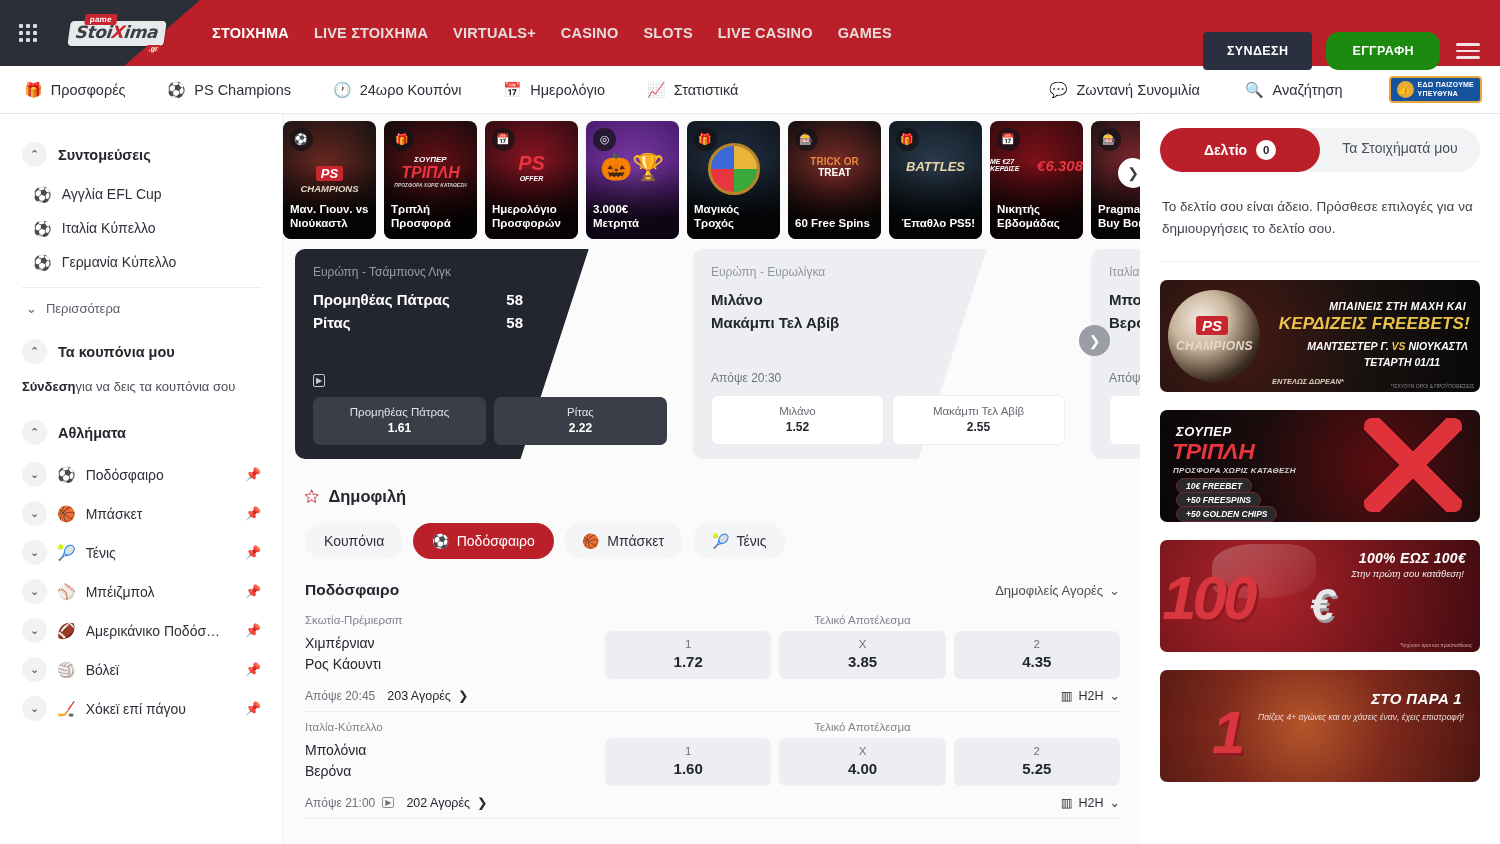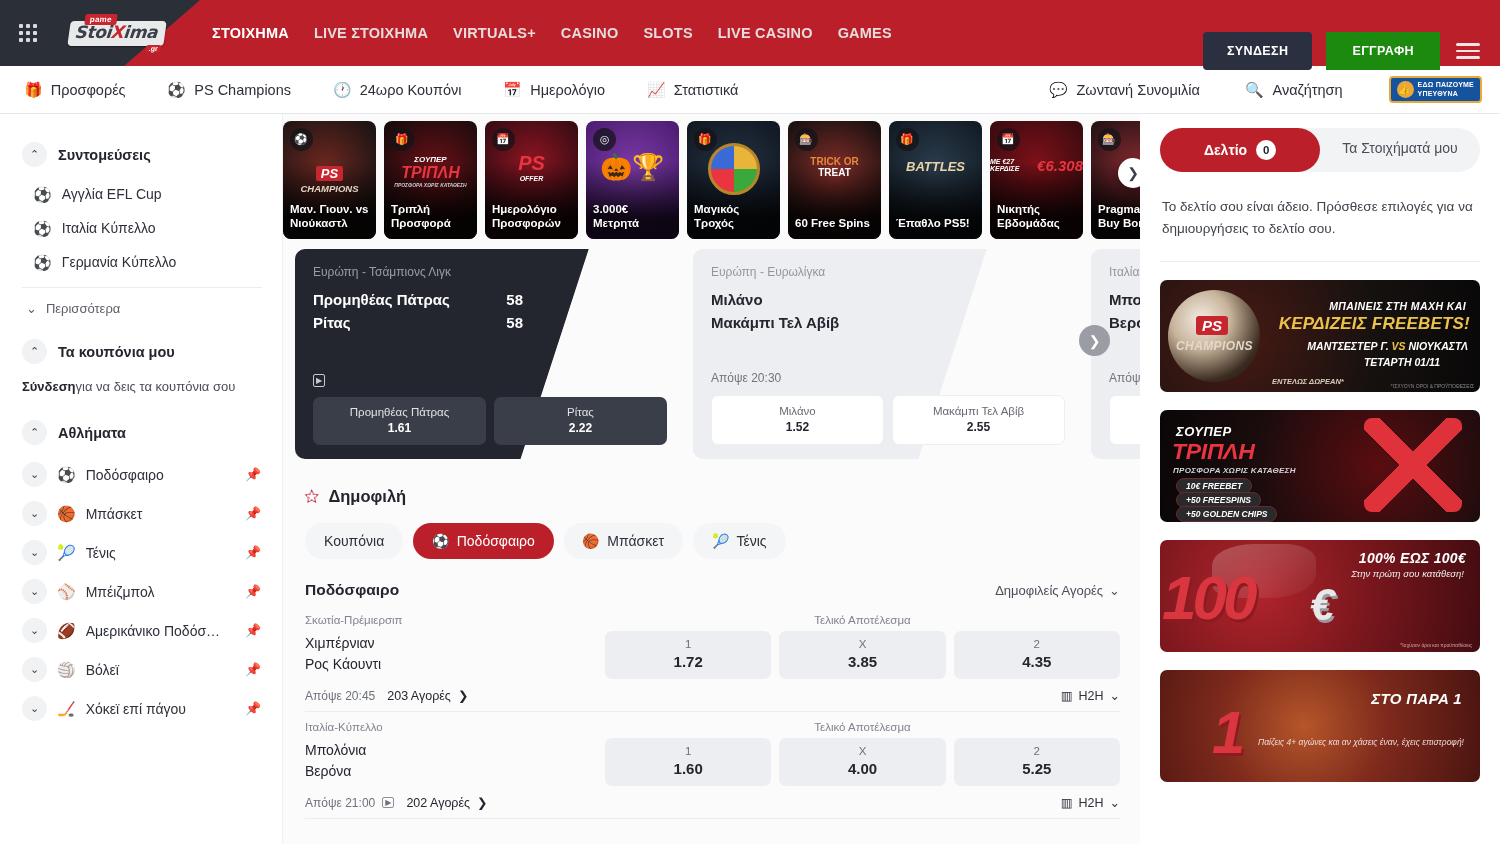--- a/index.html
+++ b/index.html
@@ -22,21 +22,21 @@
   .logo-inner { transform: skewX(-8deg); background: #e8e9ea; border-radius: 4px; padding: 3px 7px 4px; position: relative; box-shadow: 0 1px 2px rgba(0,0,0,.4); }
   .logo-pame { position: absolute; top: -7px; left: 14px; background: #c8262f; color: #fff; font-size: 8px; font-weight: bold; padding: 1px 5px; border-radius: 2px; letter-spacing: .2px; }
   .logo-main { font-family: "DejaVu Sans", sans-serif; font-size: 17px; font-weight: bold; font-style: italic; color: #3a3f48; letter-spacing: -.5px; line-height: 1; }
   .logo-main .x { color: #c8262f; }
   .logo-gr { position: absolute; bottom: -6px; right: 2px; background: #c8262f; color: #fff; font-size: 7px; font-weight: bold; padding: 0 3px; border-radius: 2px; }
   .mainnav { display: flex; align-items: center; gap: 25px; margin-left: 40px; position: relative; z-index: 3; }
   .mainnav a { color: #e8dcdc; font-size: 14.5px; font-weight: bold; text-decoration: none; letter-spacing: .2px; cursor: pointer; }
   .mainnav a.active { color: #ffffff; }
   .topright { margin-left: auto; display: flex; align-items: center; gap: 14px; padding-right: 18px; position: relative; z-index: 3; margin-top: 36px; }
   .btn-login { background: #2b3040; color: #fff; border: none; font-size: 12.5px; font-weight: bold; letter-spacing: .4px; padding: 12px 24px; border-radius: 4px; cursor: pointer; font-family: inherit; }
-  .btn-register { background: #1b8a0f; color: #fff; border: none; font-size: 12.5px; font-weight: bold; letter-spacing: .4px; padding: 12px 26px; border-radius: 0; cursor: pointer; font-family: inherit; }
+  .btn-register { background: #1b8a0f; color: #fff; border: none; font-size: 12.5px; font-weight: bold; letter-spacing: .4px; padding: 12px 26px; border-radius: 13px; cursor: pointer; font-family: inherit; }
   .burger { display: flex; flex-direction: column; gap: 4px; cursor: pointer; padding: 6px 2px; }
   .burger i { width: 24px; height: 2.5px; background: #f3e3e4; border-radius: 2px; display: block; }
 
   
   .subnav { height: 48px; background: #fff; border-bottom: 1px solid #e6e7ea; display: flex; align-items: center; padding: 0 18px; }
   .subnav-left { display: flex; align-items: center; gap: 42px; margin-left: 6px; }
   .subnav-item { display: flex; align-items: center; gap: 8px; font-size: 14.5px; color: #2d3039; cursor: pointer; }
   .subnav-right { margin-left: auto; display: flex; align-items: center; gap: 46px; }
   .ic { font-size: 15px; line-height: 1; }
   .resp-badge { background: #15539e; border: 2px solid #e8a93a; border-radius: 4px; padding: 3px 6px; display: flex; align-items: center; gap: 4px; cursor: pointer; }
@@ -164,21 +164,21 @@
   .b3 .num { position: absolute; left: 2px; top: 22px; color: #d9363f; font-size: 62px; font-weight: bold; font-style: italic; letter-spacing: -4px; text-shadow: 2px 3px 0 #8e1a21; }
   .b3 .eur { position: absolute; left: 150px; top: 40px; color: #e8e8ea; font-size: 44px; font-weight: bold; font-style: italic; text-shadow: 2px 3px 0 #9a9a9c; }
   .b3 .t1 { position: absolute; right: 14px; top: 10px; color: #fff; font-size: 14px; font-weight: bold; font-style: italic; letter-spacing: .3px; }
   .b3 .t2 { position: absolute; right: 16px; top: 28px; color: #eee; font-size: 9.5px; font-style: italic; }
   .b3 .t3 { position: absolute; right: 8px; bottom: 4px; color: #d9a5a8; font-size: 5px; }
   .b3 .pl { position: absolute; left: 52px; top: 4px; width: 104px; height: 54px; background: linear-gradient(150deg, rgba(255,255,255,.24), rgba(255,255,255,.02)); border-radius: 40% 30% 45% 25%; }
 
   .b4 { background: radial-gradient(circle at 45% 50%, #b5562a 0%, #7e2a1c 45%, #4a1410 100%); }
   .b4 .num { position: absolute; left: 52px; top: 28px; color: #d9363f; font-size: 60px; font-weight: bold; font-style: italic; text-shadow: 2px 3px 0 #8e1a21; }
   .b4 .t1 { position: absolute; right: 18px; top: 20px; color: #fff; font-size: 15px; font-weight: bold; font-style: italic; letter-spacing: .4px; }
-  .b4 .t2 { position: absolute; right: 16px; top: 42px; color: #f0dada; font-size: 8.5px; font-style: italic; text-align: right; line-height: 1.4; margin-top: 25px; }
+  .b4 .t2 { position: absolute; right: 16px; top: 42px; color: #f0dada; font-size: 8.5px; font-style: italic; text-align: right; line-height: 1.4; }
 </style>
 </head>
 <body>
 
 <div class="topbar">
   <div class="topbar-dark"></div>
 
   <div class="apps-grid">
     <span class="g">
       <i></i>
@@ -397,21 +397,21 @@
       <div class="promo" style="background:radial-gradient(circle at 50% 45%, #8a2f2a, #1d1211 78%);">
         <div class="shade"></div>
         <div class="pill">🎰</div>
         <div class="art" style="display:flex;align-items:center;justify-content:center;flex-direction:column;padding-bottom:26px;">
           <span style="color:#e8883a;font-size:10px;font-weight:bold;">TRICK OR</span>
           <span style="color:#fff;font-size:10px;font-weight:bold;">TREAT</span>
         </div>
         <div class="cap">60 Free Spins</div>
       </div>
 
-      <div class="promo" style="background:radial-gradient(circle at 50% 40%, #2b3d4e, #101820 80%);">
+      <div class="promo" style="background:radial-gradient(circle at 50% 40%, #2b3d4e, #101820 80%);text-align:right;">
         <div class="shade"></div>
         <div class="pill">🎁</div>
         <div class="art" style="display:flex;align-items:center;justify-content:center;padding-bottom:28px;">
           <span style="color:#e8d4a8;font-size:13px;font-weight:bold;font-style:italic;">BATTLES</span>
         </div>
         <div class="cap">Έπαθλο PS5!</div>
       </div>
 
       <div class="promo" style="background:radial-gradient(circle at 50% 35%, #7e1018, #2a0a0d 80%);">
         <div class="shade"></div>

